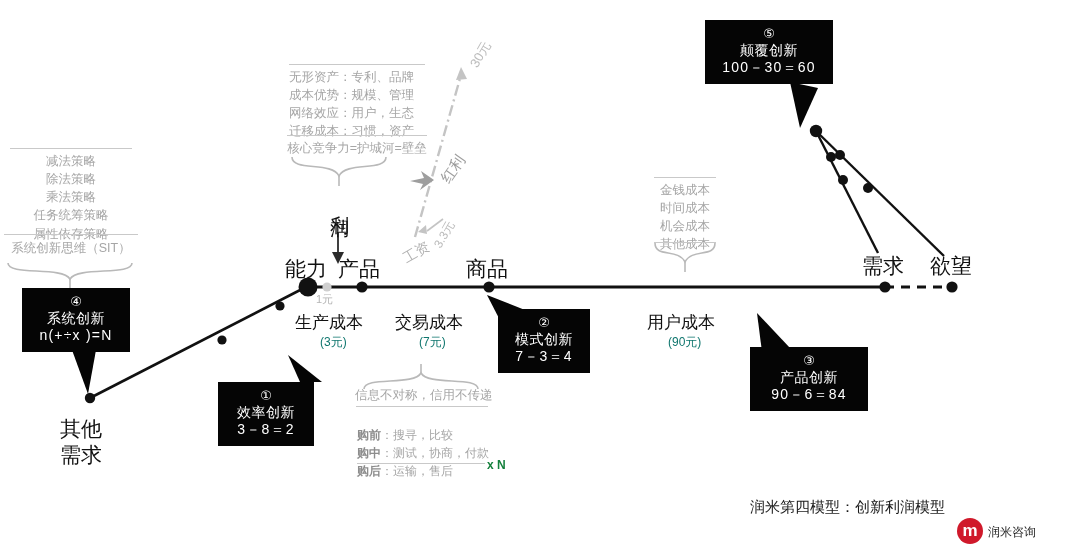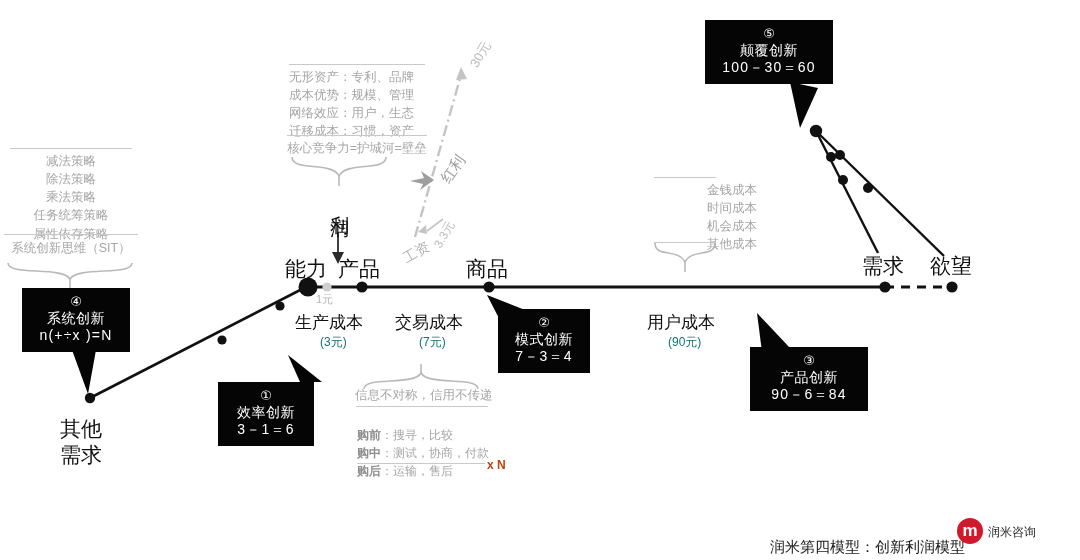--- a/index.html
+++ b/index.html
@@ -17,21 +17,21 @@
   .listbox{position:absolute;text-align:center;}
   .listbox .ln{font-size:12.5px;color:#a6a6a6;line-height:1.45;white-space:nowrap;}
   .midline{font-size:12.5px;color:#a6a6a6;white-space:nowrap;}
   .vert{position:absolute;font-size:19px;color:#111;line-height:1.02;text-align:center;}
   .rot{position:absolute;font-size:14px;color:#9e9e9e;white-space:nowrap;transform-origin:left top;}
   .brandtxt{position:absolute;font-size:15px;color:#1a1a1a;white-space:nowrap;}
   .logo{position:absolute;width:26px;height:26px;border-radius:50%;background:#d0192b;color:#fff;font-size:17px;font-weight:bold;text-align:center;line-height:25px;}
   .logotxt{position:absolute;font-size:12px;color:#1a1a1a;white-space:nowrap;}
   .buytbl{position:absolute;font-size:12px;color:#a6a6a6;white-space:nowrap;line-height:1.5;margin-top:16px;}
   .buytbl b{color:#8d8d8d;font-weight:bold;}
-  .xn{position:absolute;font-size:12px;color:#c2410c;font-weight:bold;}
+  .xn{position:absolute;font-size:12px;color:#15803d;font-weight:bold;}
   .hr{position:absolute;height:1px;background:#c9c9c9;}
 </style>
 </head>
 <body>
 
 <div id="stage">
 
   <svg class="layer" viewBox="0 0 1080 560">
 
     <line x1="300" y1="287" x2="885" y2="287" stroke="#111" stroke-width="3"></line>
@@ -111,21 +111,21 @@
   </div>
   <div class="hr" style="left:287px;top:135px;width:140px;"></div>
   <div class="listbox" style="left:283px;top:140px;width:148px;">
     <div class="midline">核心竞争力=护城河=壁垒</div>
   </div>
   <div class="vert" style="left:328px;top:188px;width:24px;">
     <span style="writing-mode:vertical-rl;text-orientation:upright;letter-spacing:2px;">利润</span>
   </div>
 
   <div class="hr" style="left:654px;top:177px;width:62px;"></div>
-  <div class="listbox" style="left:652px;top:181px;width:66px;margin-left:47px;">
+  <div class="listbox" style="left:652px;top:181px;width:66px;">
     <div class="ln">金钱成本</div>
     <div class="ln">时间成本</div>
     <div class="ln">机会成本</div>
     <div class="ln">其他成本</div>
   </div>
   <div class="hr" style="left:654px;top:242px;width:62px;"></div>
 
   <div class="listbox" style="left:355px;top:387px;width:135px;">
     <div class="midline">信息不对称，信用不传递</div>
   </div>
@@ -165,21 +165,21 @@
   <div class="tinytag" style="left:316px;top:292px;">1元</div>
   <div class="rot" style="left:430px;top:243px;font-size:12px;color:#bcbcbc;transform:rotate(-60deg);">3.3元</div>
   <div class="rot" style="left:466px;top:62px;font-size:13px;color:#bcbcbc;transform:rotate(-60deg);">30元</div>
 
   <div class="rot" style="left:400px;top:252px;font-size:14px;color:#b2b2b2;transform:rotate(-30deg);">工资</div>
   <div class="rot" style="left:437px;top:176px;font-size:15px;color:#9e9e9e;transform:rotate(-55deg);">红利</div>
 
   <div class="callout" style="left:218px;top:382px;width:96px;">
     <span class="num">①</span>
     <span class="ttl">效率创新</span>
-    <span class="eq">3－1＝6</span>
+    <span class="eq">3－8＝2</span>
   </div>
 
   <div class="callout" style="left:498px;top:309px;width:92px;">
     <span class="num">②</span>
     <span class="ttl">模式创新</span>
     <span class="eq">7－3＝4</span>
   </div>
 
   <div class="callout" style="left:750px;top:347px;width:118px;">
     <span class="num">③</span>
@@ -192,17 +192,17 @@
     <span class="ttl">系统创新</span>
     <span class="eq">n(+÷x )=N</span>
   </div>
 
   <div class="callout" style="left:705px;top:20px;width:128px;">
     <span class="num">⑤</span>
     <span class="ttl">颠覆创新</span>
     <span class="eq">100－30＝60</span>
   </div>
 
-  <div class="brandtxt" style="left:750px;top:538px;margin-left:20px;">润米第四模型：创新利润模型</div>
+  <div class="brandtxt" style="left:750px;top:498px;">润米第四模型：创新利润模型</div>
   <div class="logo" style="left:957px;top:518px;">m</div>
   <div class="logotxt" style="left:988px;top:524px;">润米咨询</div>
 
 </div>
 
 </body></html>

